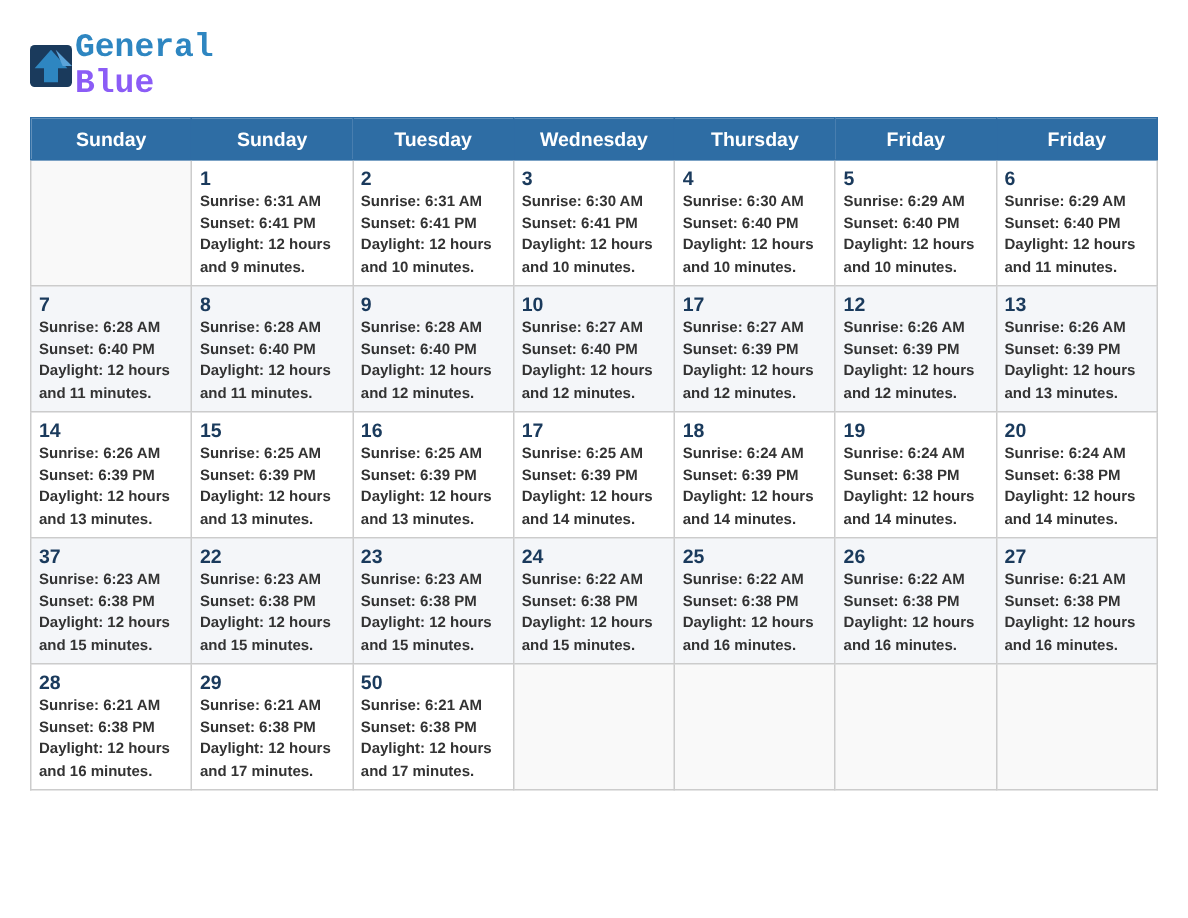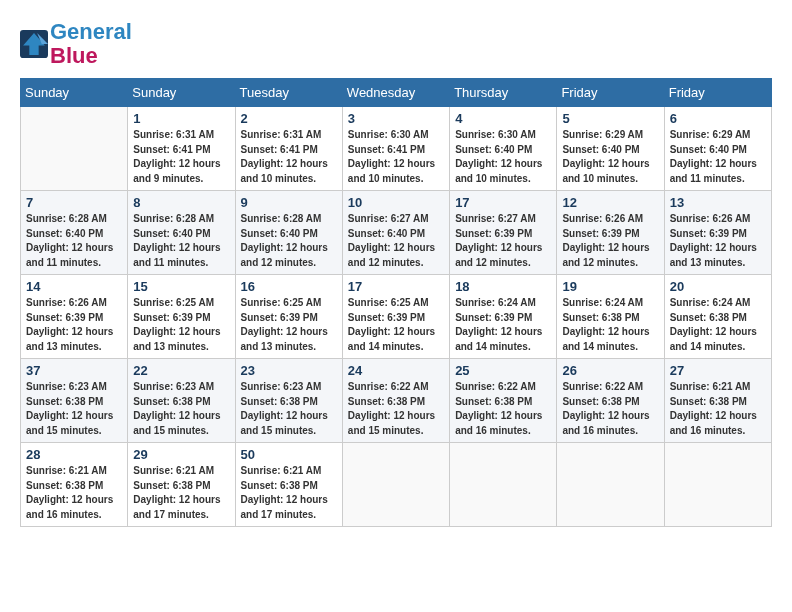--- a/index.html
+++ b/index.html
@@ -8,20 +8,21 @@
       background: #fff;
       width: 792px;
       min-height: 612px;
       padding: 20px;
     }
     .header {
       display: flex;
       justify-content: space-between;
       align-items: flex-start;
       margin-bottom: 10px;
+      font-family: Liberation Mono, monospace;
     }
     .logo {
       display: flex;
       align-items: center;
     }
     .logo-text {
       font-size: 22px;
       font-weight: bold;
       color: #1a3a5c;
       line-height: 1.1;
@@ -48,23 +49,23 @@
     }
     table {
       width: 100%;
       border-collapse: collapse;
       table-layout: fixed;
     }
     th {
       background-color: #2e6da4;
       color: #fff;
       font-size: 13px;
-      font-weight: normal;
+      font-weight: bold;
       padding: 6px 4px;
-      text-align: left;
+      text-align: center;
       border: 1px solid #2e6da4;
     }
     td {
       border: 1px solid #ccc;
       vertical-align: top;
       padding: 4px 5px;
       font-size: 10.5px;
       color: #333;
       height: 80px;
     }
@@ -99,21 +100,21 @@
 
 <div class="header">
   <div class="logo">
     <svg class="logo-icon" viewBox="0 0 36 36">
       <rect x="0" y="0" width="36" height="36" rx="4" fill="#1a3a5c"></rect>
       <polygon points="18,4 32,20 24,20 24,32 12,32 12,20 4,20" fill="#2e86c1"></polygon>
       <polygon points="22,4 36,18 28,18" fill="#5ba3d9"></polygon>
     </svg>
     <div>
       <div class="logo-text">
-        <span>General</span><br><span style="color:#be185d">Blue</span>
+        <span>General</span><br><span style="color:#8b5cf6">Blue</span>
       </div>
     </div>
   </div>
   <div class="title-block">
     <div class="month-title"></div>
     <div class="location"></div>
   </div>
 </div>
 
 <table>

